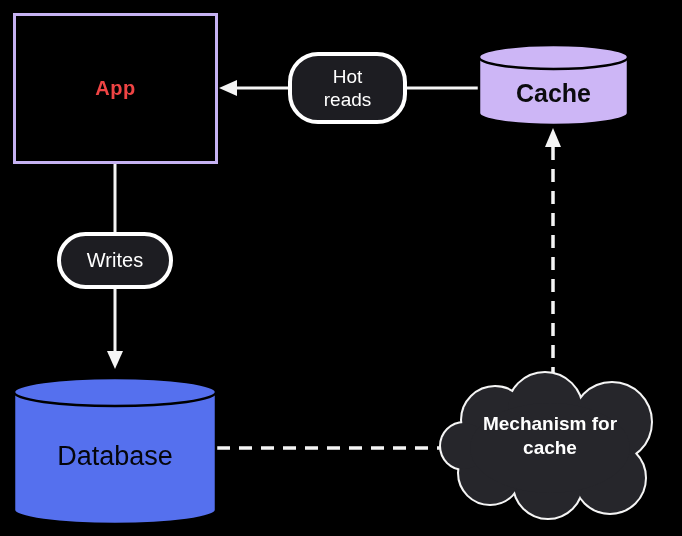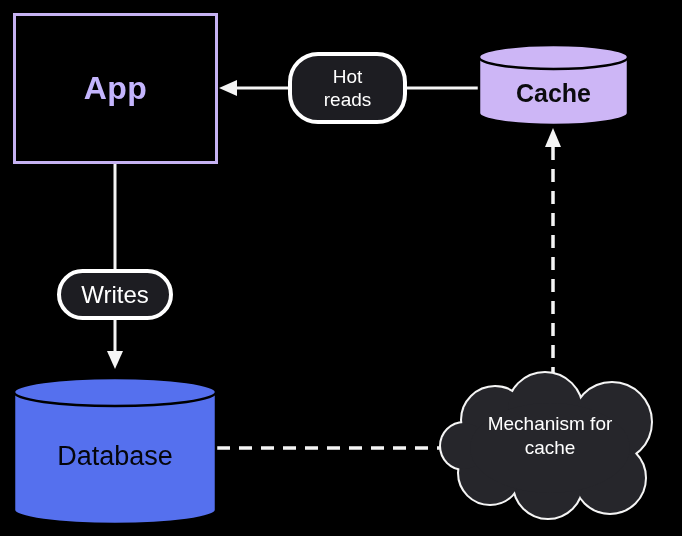--- a/index.html
+++ b/index.html
@@ -28,22 +28,22 @@
     width: 205px;
     height: 151px;
     box-sizing: border-box;
     background: #000000;
     border: 3px solid #c6b2f2;
     display: flex;
     align-items: center;
     justify-content: center;
   }
   .app-box .label {
-    color: #c4b5fd;
-    font-size: 32px;
+    color: #ef4444;
+    font-size: 20px;
     font-weight: 700;
     letter-spacing: 0.5px;
   }
   
   .pill {
     position: absolute;
     box-sizing: border-box;
     background: #1d1d22;
     border: 4px solid #ffffff;
     border-radius: 30px;
@@ -60,23 +60,22 @@
   .pill-hot-reads {
     left: 288px;
     top: 52px;
     width: 119px;
     height: 72px;
   }
   .pill-writes {
     left: 57px;
     top: 232px;
     width: 116px;
-    height: 51px;
-    font-size: 24px;
-    margin-top: 37px;
+    height: 57px;
+    font-size: 20px;
   }
   
   .cache-label {
     position: absolute;
     left: 479px;
     top: 79px;
     width: 149px;
     text-align: center;
     color: #0b0b0e;
     font-size: 25px;
@@ -93,21 +92,21 @@
     font-weight: 400;
   }
   .cloud-label {
     position: absolute;
     left: 440px;
     top: 412px;
     width: 220px;
     text-align: center;
     color: #ffffff;
     font-size: 19px;
-    font-weight: 400;
+    font-weight: 700;
     line-height: 24px;
   }
 </style>
 </head>
 <body>
 
 <div class="stage">
 
   <svg class="layer-svg" width="682" height="536" viewBox="0 0 682 536">
 

